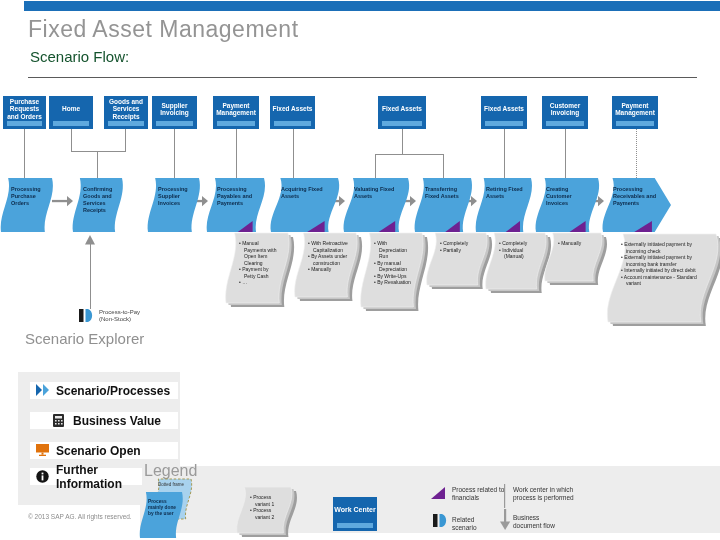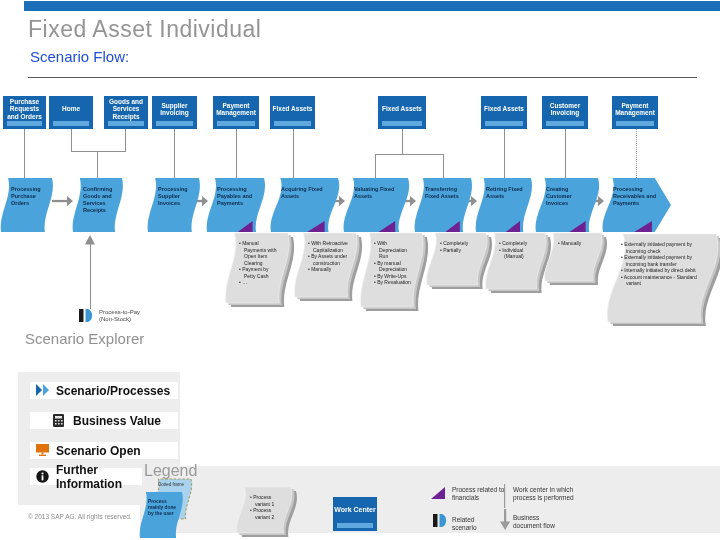--- a/index.html
+++ b/index.html
@@ -1,20 +1,20 @@
 <!DOCTYPE html>
 <html><head>
 <meta charset="utf-8">
 <style>
   html,body{margin:0;padding:0;background:#fff;}
   .slide{position:relative;width:720px;height:540px;background:#ffffff;overflow:hidden;
          font-family:"Liberation Sans",sans-serif;}
   .topbar{position:absolute;left:24px;right:0;top:1px;height:10px;background:#1B6FB8;}
   .title{position:absolute;left:28px;top:16px;font-size:23px;color:#949494;letter-spacing:.5px;}
-  .subtitle{position:absolute;left:30px;top:48px;font-size:15px;color:#1d4ed8;}
+  .subtitle{position:absolute;left:30px;top:48px;font-size:15px;color:#14532d;}
   .rule{position:absolute;left:28px;top:77px;width:669px;height:1px;background:#5a5a5a;}
   
   .wc{position:absolute;top:96px;height:33px;background:#1566AE;color:#fff;
       display:flex;align-items:center;justify-content:center;text-align:center;
       font-size:6.5px;font-weight:bold;line-height:1.15;padding:1px 2px 8px 2px;box-sizing:border-box;}
   .wcbar{position:absolute;left:4px;right:4px;bottom:3px;height:5px;background:#5FA9DE;}
   
   .proc{position:absolute;top:178px;height:54px;}
   .proc svg,.callout svg{position:absolute;left:0;top:0;overflow:visible;}
   .proclbl{position:absolute;left:10px;top:8px;right:3px;font-size:5.5px;font-weight:bold;
@@ -42,21 +42,21 @@
        font-size:7px;font-weight:bold;line-height:1.15;padding-bottom:7px;box-sizing:border-box;}
   .lentry{position:absolute;font-size:6.5px;color:#333;line-height:1.25;}
   .copyright{position:absolute;left:28px;top:513px;font-size:6.5px;color:#8c8c8c;}
   .shape-lbl{position:absolute;font-weight:bold;color:#0D2B4B;line-height:1.25;}
 </style>
 </head>
 <body>
 
 <div class="slide" id="slide">
   <div class="topbar"></div>
-  <div class="title">Fixed Asset Individual</div>
+  <div class="title">Fixed Asset Management</div>
   <div class="subtitle">Scenario Flow:</div>
   <div class="rule"></div>
 
   <div class="panel" style="left:18px;top:372px;width:162px;height:133px;"></div>
 
   <div class="panel" style="left:140px;top:466px;width:580px;height:67px;"></div>
 
   <div class="expl-head">Scenario Explorer</div>
   <div class="legend-head">Legend</div>
   <div class="copyright">© 2013 SAP AG. All rights reserved.</div>

